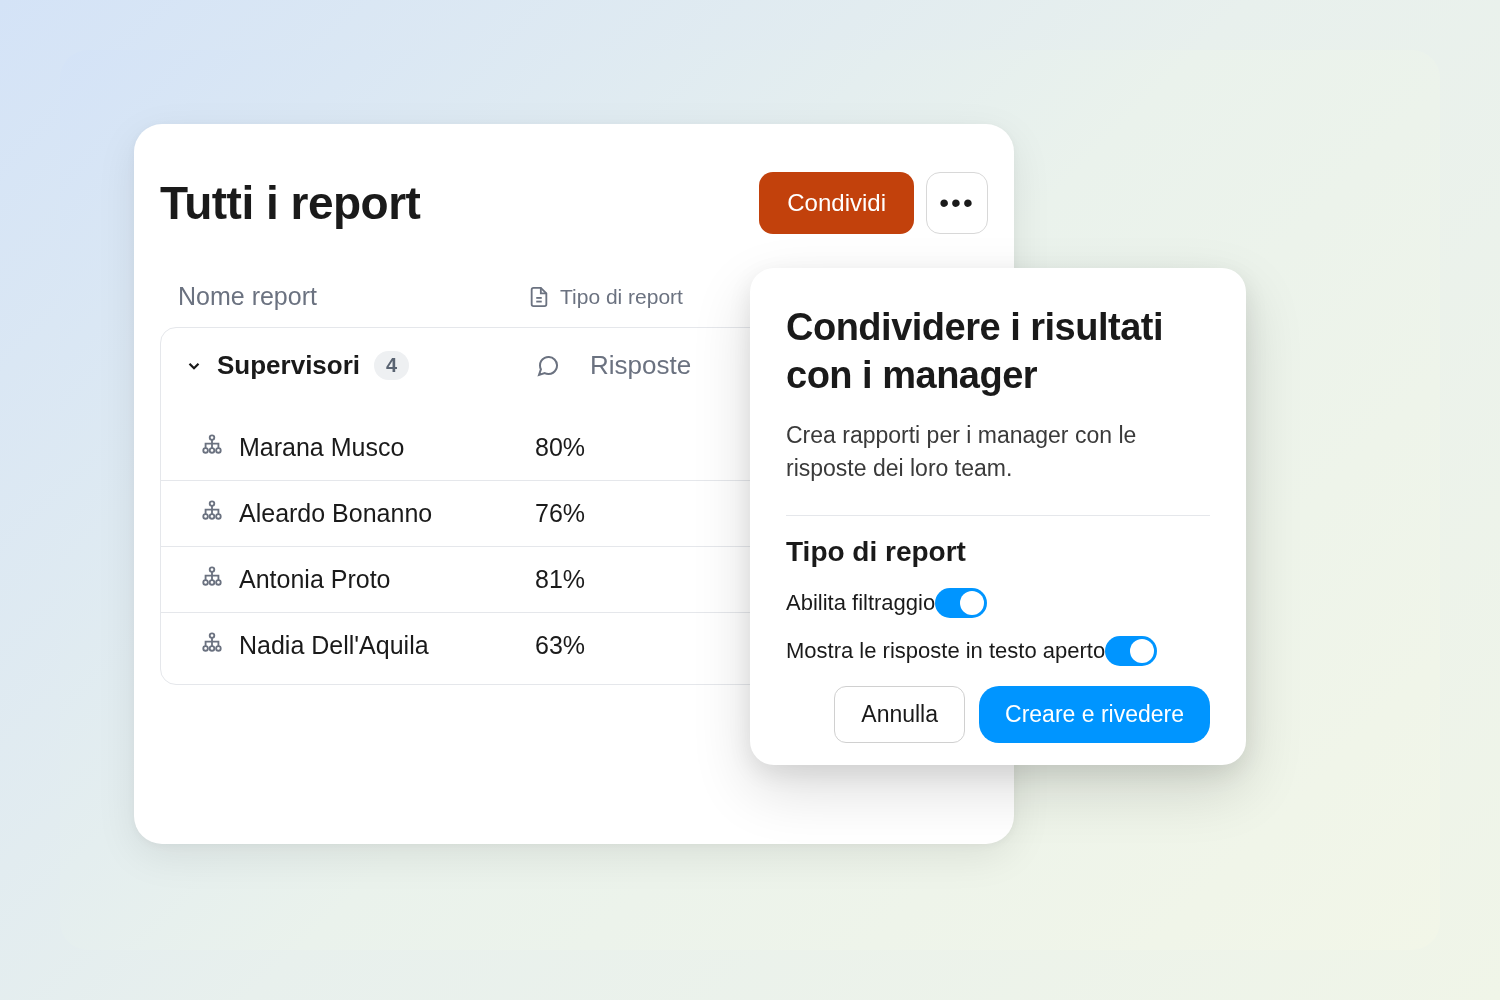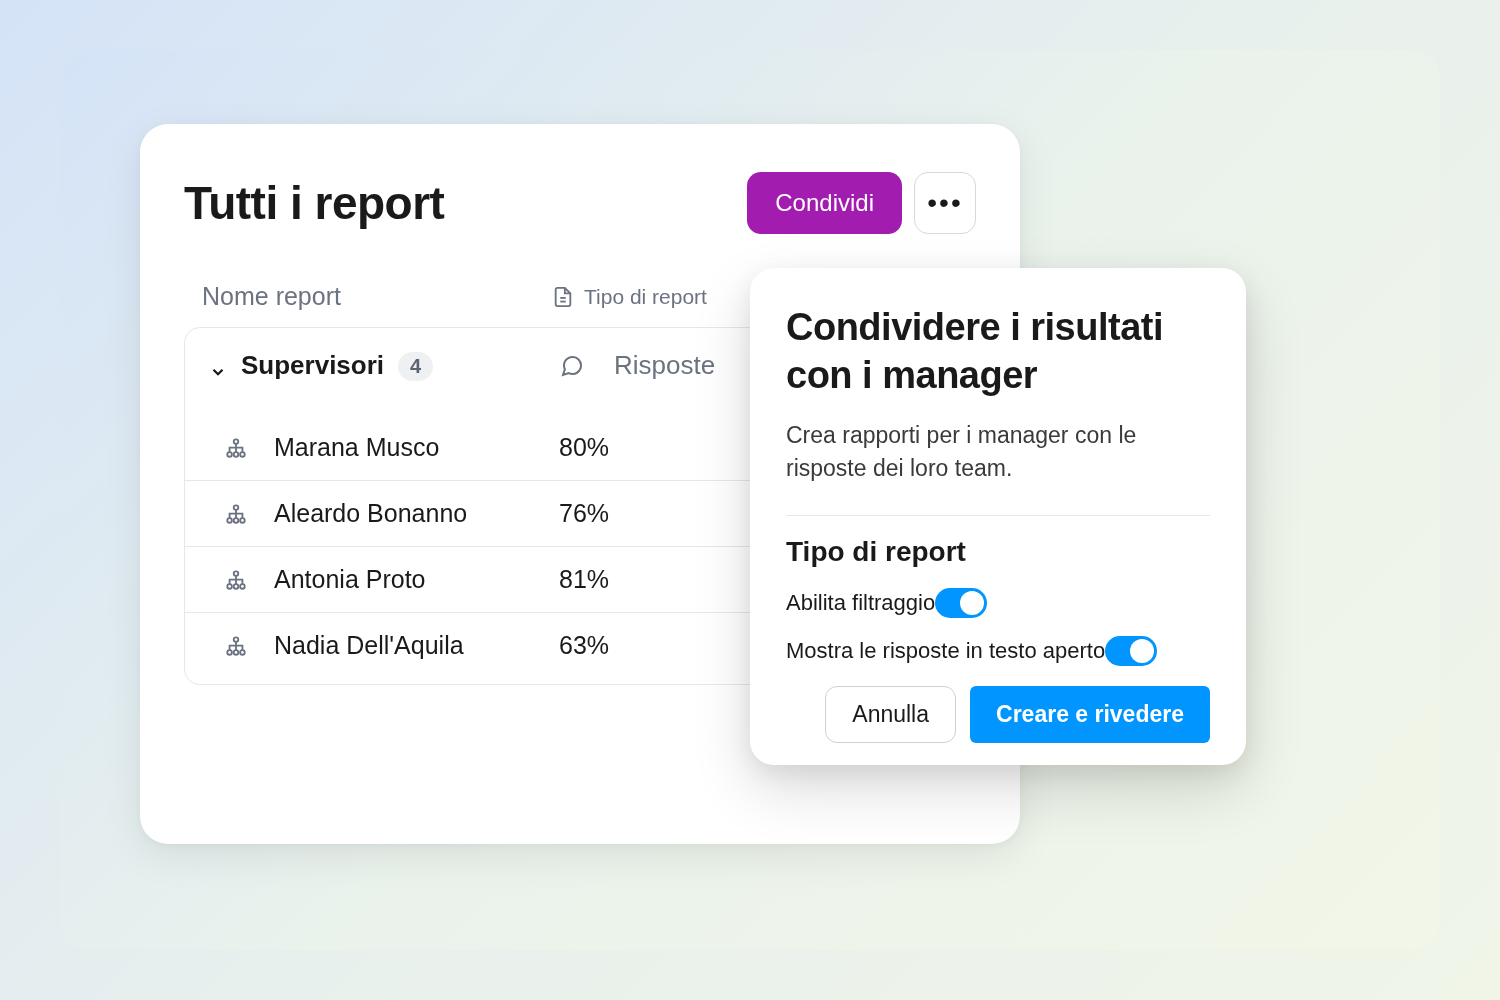--- a/index.html
+++ b/index.html
@@ -23,27 +23,27 @@
       position: relative;
       width: 1380px;
       height: 900px;
       background: linear-gradient(135deg, #d4e3f7 0%, #eaf2ec 50%, #f2f6e8 100%);
       border-radius: 28px;
     }
     
     .reports-card {
       position: absolute;
       top: 74px;
-      left: 80px;
+      left: 74px;
       width: 880px;
       height: 720px;
       background: #ffffff;
       border-radius: 28px;
       box-shadow: 0 12px 40px rgba(0,0,0,0.08), 0 2px 8px rgba(0,0,0,0.04);
-      padding: 48px 44px;
+      padding: 48px 26px;
     }
     
     .reports-header {
       display: flex;
       align-items: center;
       justify-content: space-between;
       margin-bottom: 48px;
     }
     
     .reports-title {
@@ -52,21 +52,21 @@
       color: #1a1a1a;
       letter-spacing: -0.5px;
     }
     
     .header-actions {
       display: flex;
       gap: 12px;
     }
     
     .btn-primary {
-      background: #a21caf;
+      background: #c2410c;
       color: #ffffff;
       border: none;
       border-radius: 14px;
       padding: 16px 28px;
       font-size: 24px;
       font-weight: 500;
       cursor: pointer;
       margin-left: 19px;
     }
     
@@ -113,21 +113,21 @@
     }
     
     .group-row {
       display: flex;
       align-items: center;
       padding: 22px 24px 34px 24px;
     }
     
     .group-name-cell {
       display: flex;
-      align-items: flex-end;
+      align-items: center;
       gap: 14px;
       width: 350px;
     }
     
     .chevron {
       font-size: 20px;
       color: #1a1a1a;
       display: inline-flex;
       align-items: center;
     }
@@ -165,22 +165,21 @@
     .data-row:first-of-type {
       border-top: none;
     }
     
     .data-rows {
       padding-bottom: 6px;
     }
     
     .person-cell {
       display: flex;
-      align-items: center;
-      gap: 27px;
+      gap: 16px;
       width: 334px;
     }
     
     .person-name {
       font-size: 25px;
       color: #1a1a1a;
     }
     
     .percent-cell {
       font-size: 25px;
@@ -292,24 +291,24 @@
       padding: 14px 26px;
       font-size: 23px;
       font-weight: 500;
       cursor: pointer;
     }
     
     .btn-create {
       background: #0095ff;
       color: #ffffff;
       border: none;
-      border-radius: 6px;
+      border-radius: 20px;
       padding: 14px 26px;
       font-size: 23px;
-      font-weight: 700;
+      font-weight: 400;
       cursor: pointer;
     }
   </style>
 </head>
 <body>
 
 <div class="canvas">
 
   <div class="reports-card">
 

